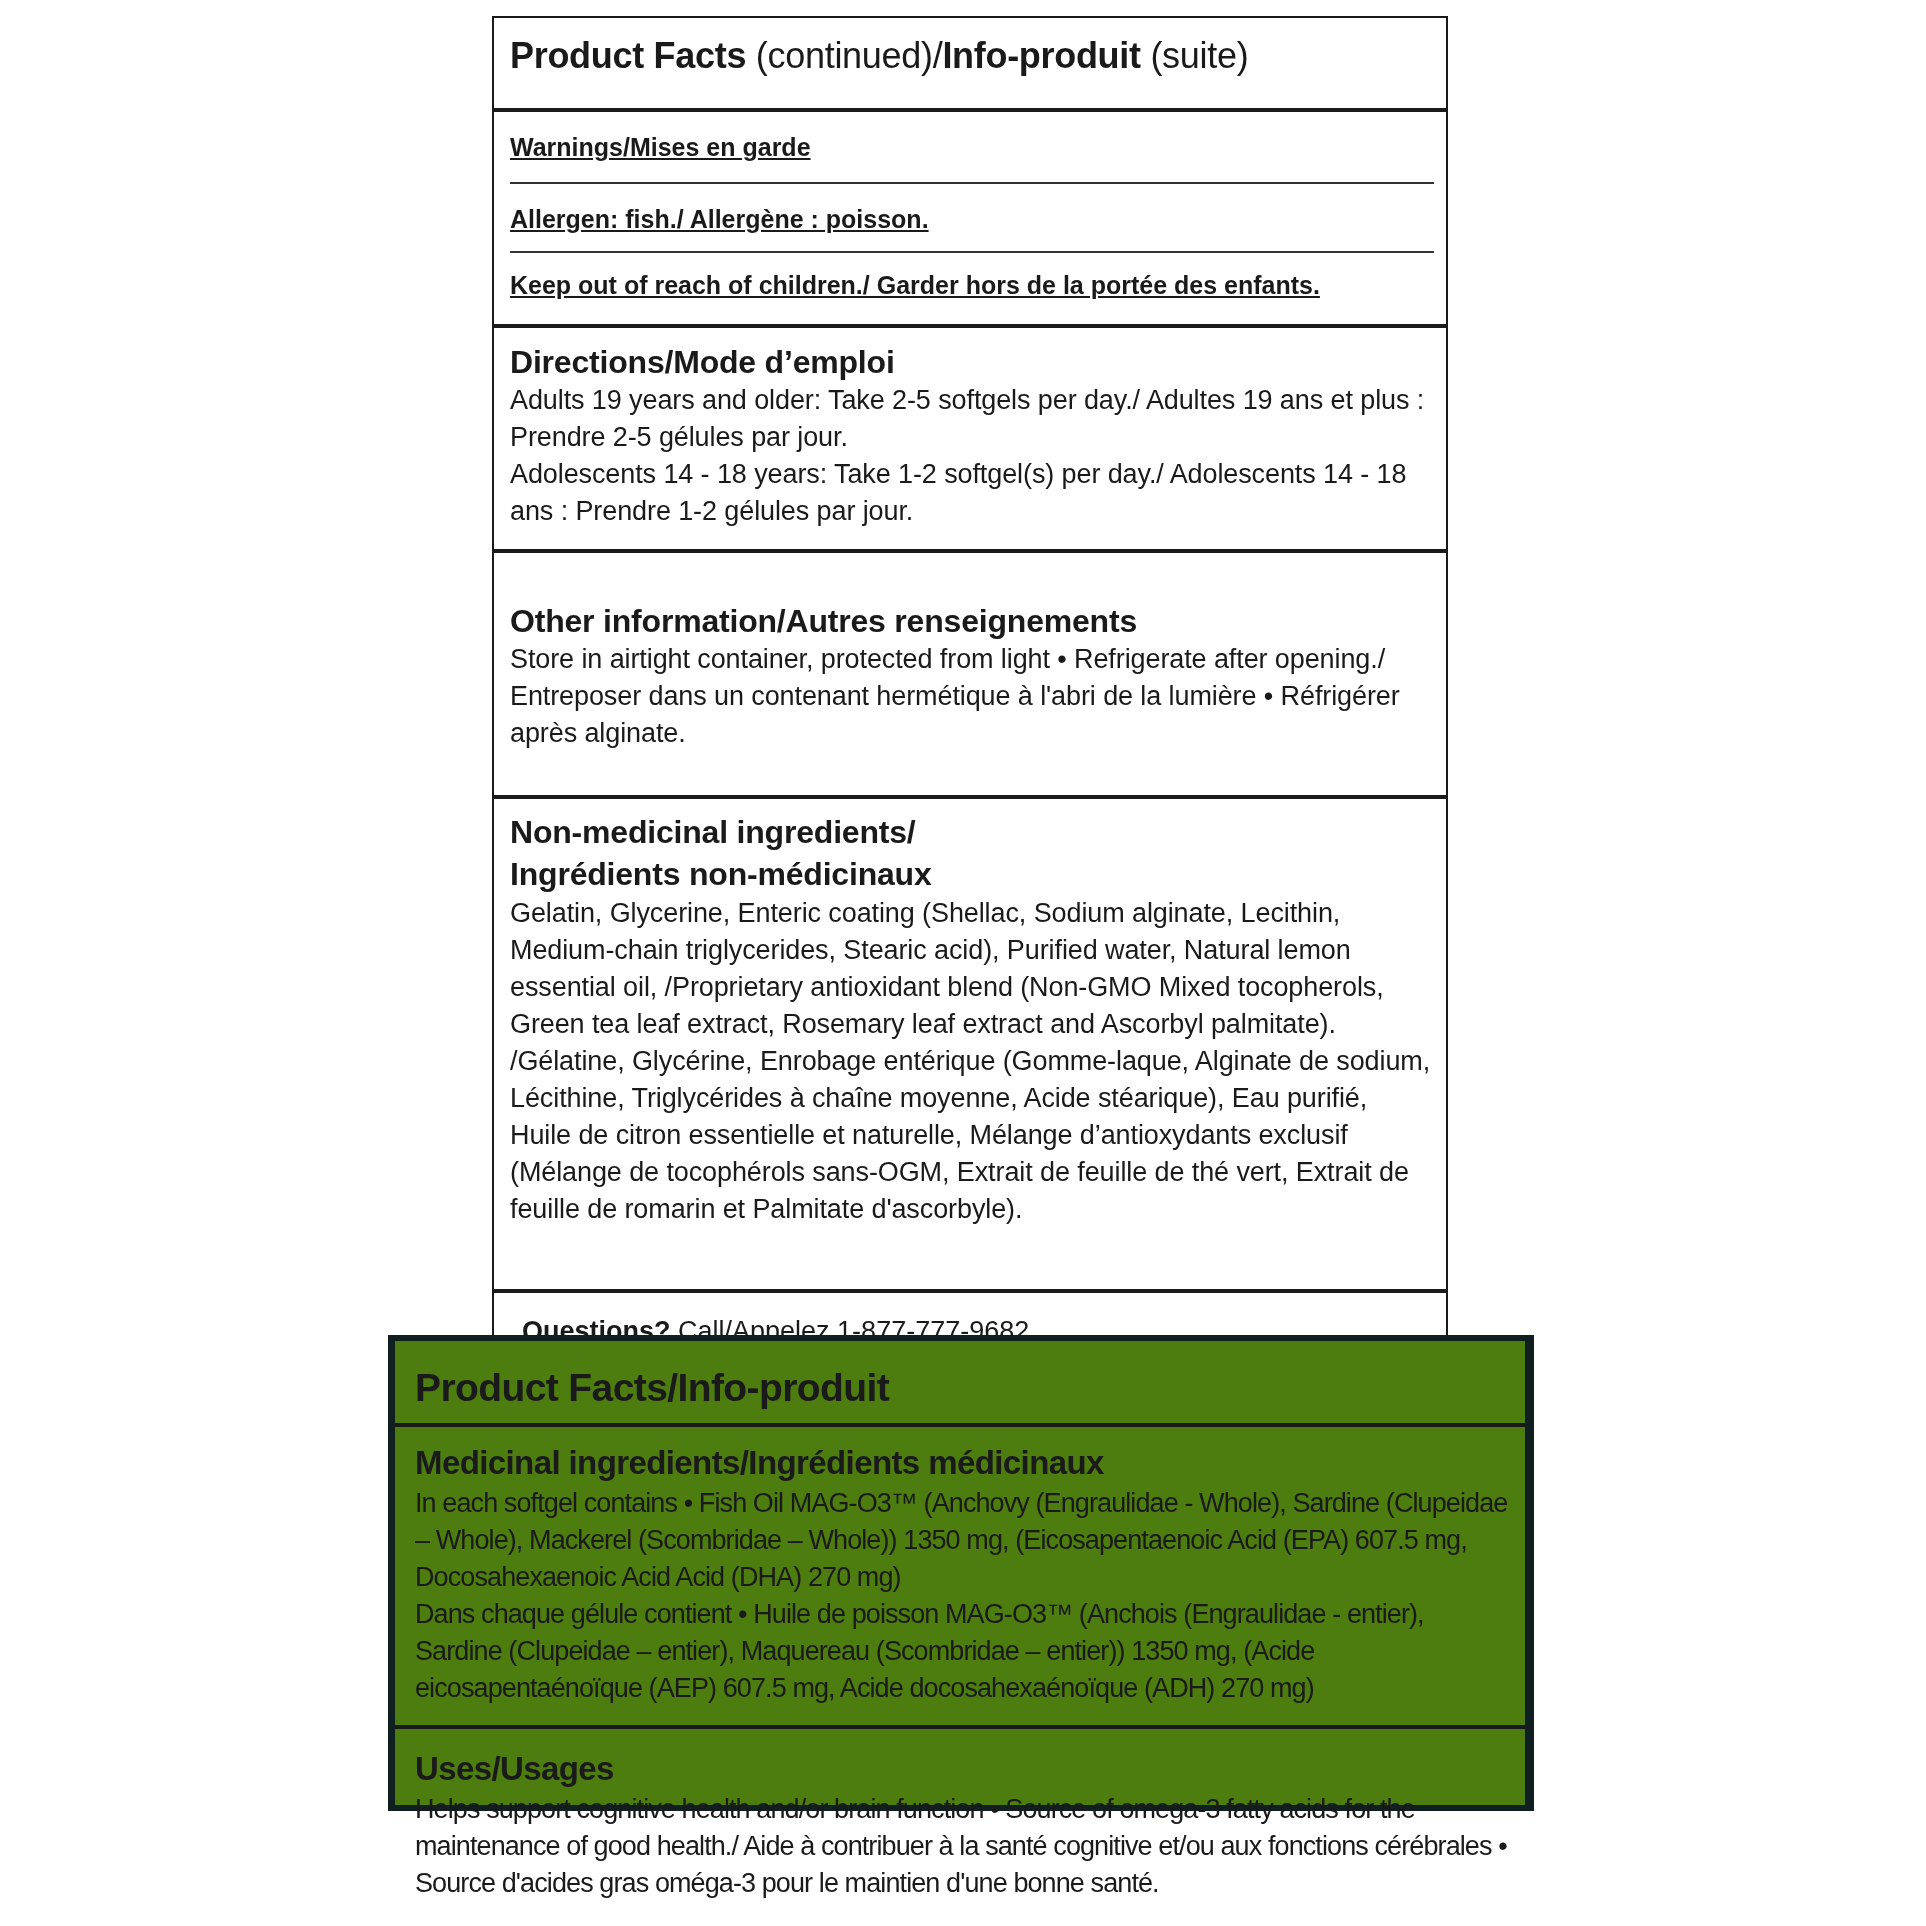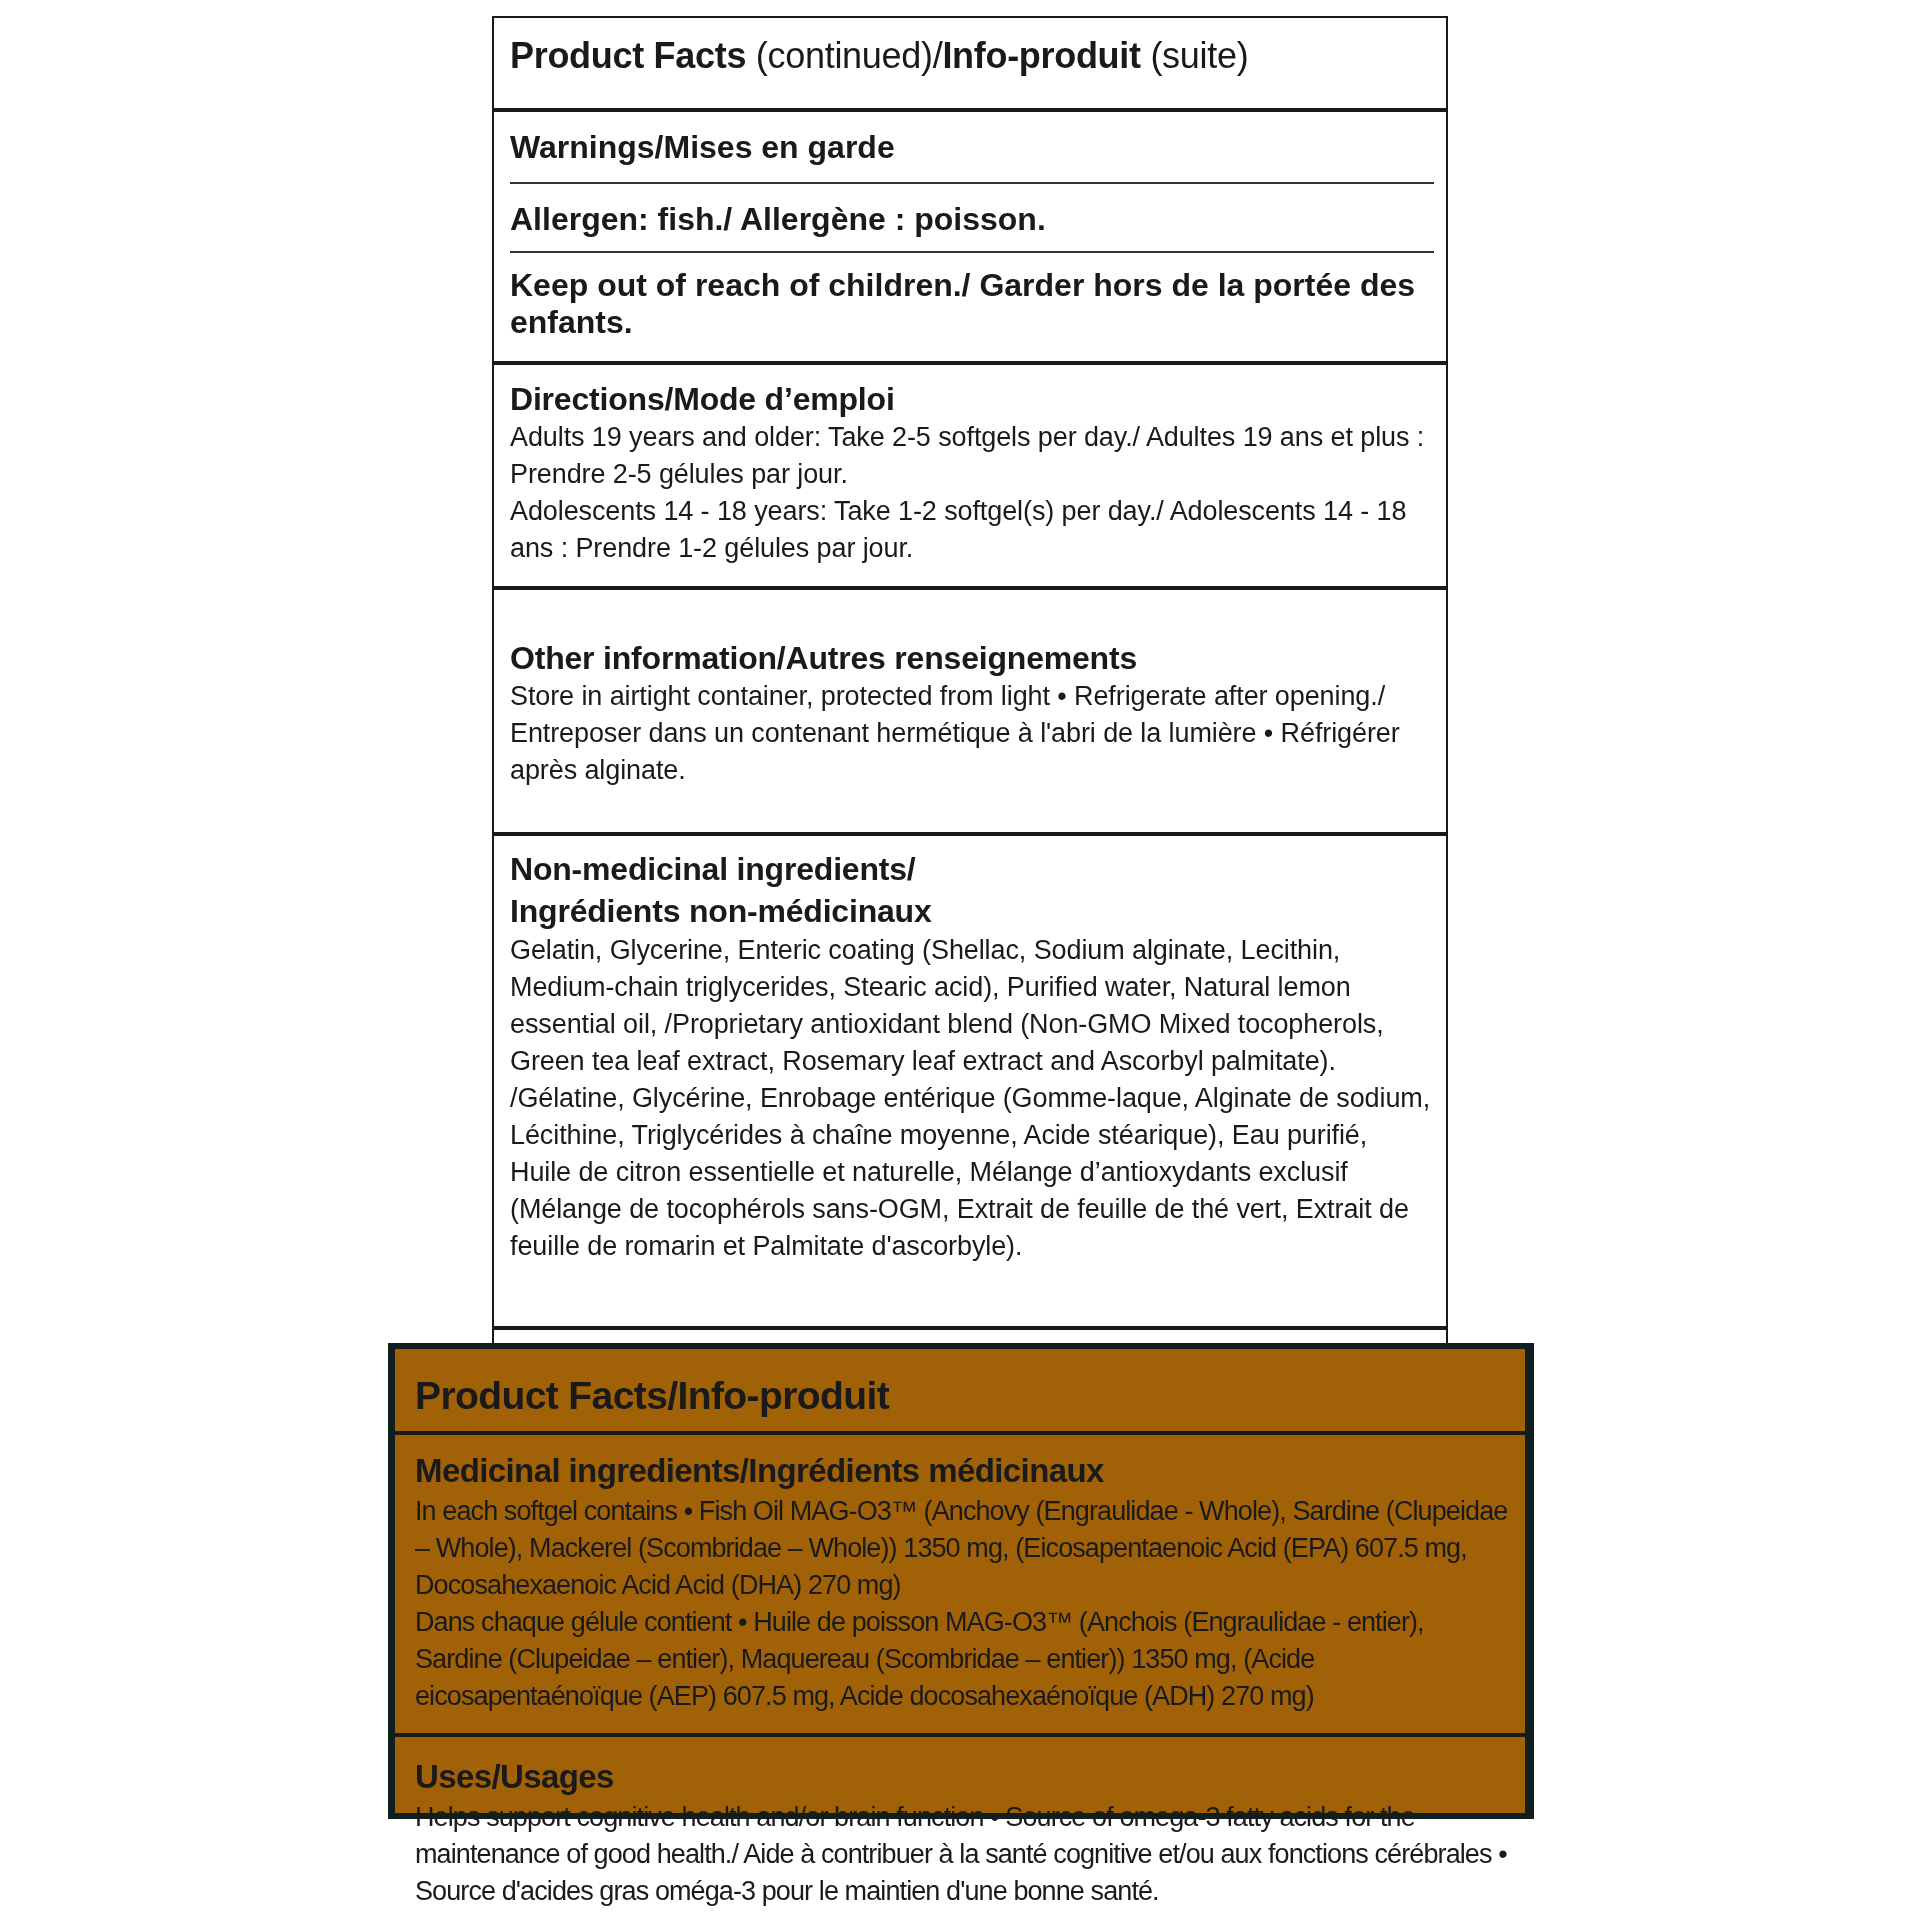--- a/index.html
+++ b/index.html
@@ -35,25 +35,26 @@
       white-space: nowrap;
     }
     .label-continued .title-row .b { font-weight: bold; }
     .label-continued .title-row .n { font-weight: normal; }
 
     .warnings {
       border-bottom: 4px solid #1a1a1a;
       padding: 0 12px 0 16px;
     }
     .warnings .row {
-      font-size: 32px;
+      font-size: 25px;
       font-weight: bold;
       line-height: 37px;
       padding: 17px 0 13px 0;
       border-bottom: 2px solid #333;
+      text-decoration: underline;
     }
     .warnings .row.last {
       border-bottom: none;
       padding-bottom: 20px;
       padding-top: 14px;
     }
     .warnings .row.first {
       padding-top: 17px;
       padding-bottom: 16px;
     }
@@ -92,22 +93,21 @@
     .label-main {
       position: absolute;
       left: 388px;
       top: 1335px;
       width: 1146px;
       height: 476px;
       border: 6px solid #102020;
       border-left-width: 7px;
       border-right-width: 9px;
       box-sizing: border-box;
-      background: #a16207;
-      margin-top: 8px;
+      background: #4d7c0f;
     }
     .label-main .title-row {
       height: 86px;
       border-bottom: 4px solid #1a1a1a;
       padding: 27px 0 0 20px;
       box-sizing: border-box;
       font-size: 39px;
       font-weight: bold;
       letter-spacing: -0.6px;
       line-height: 1;

